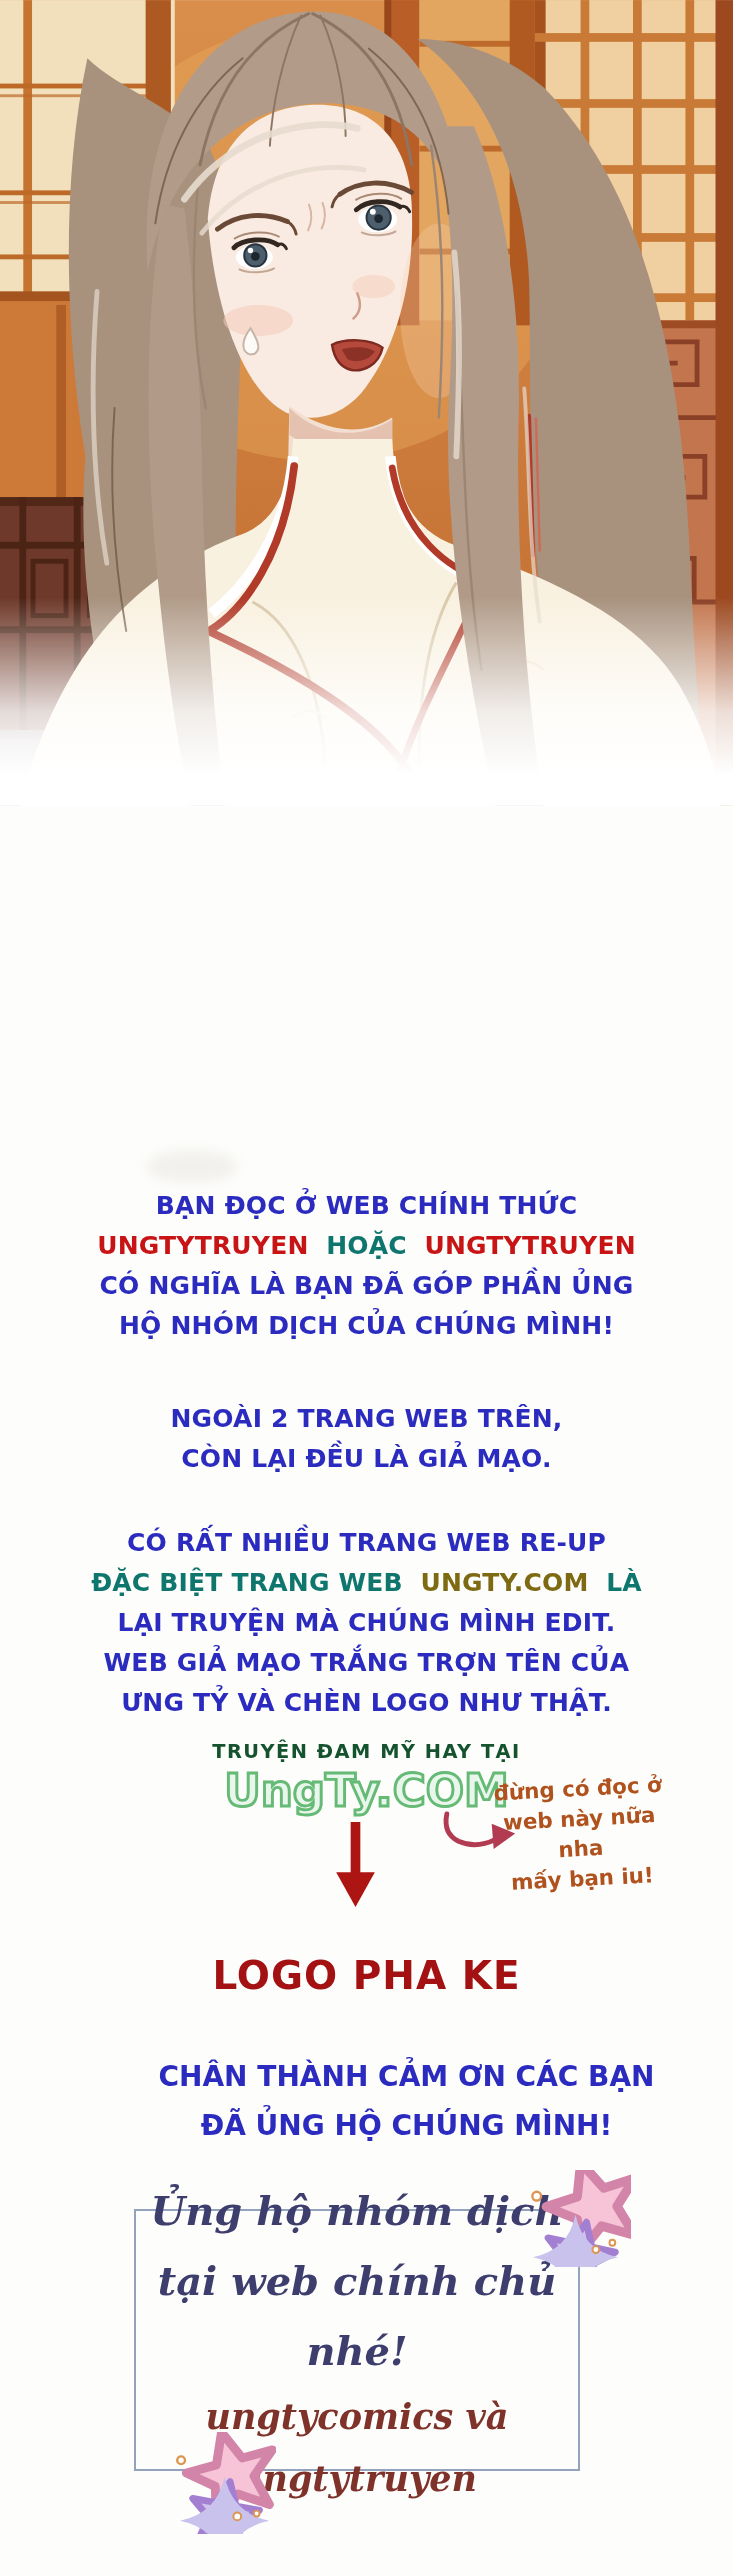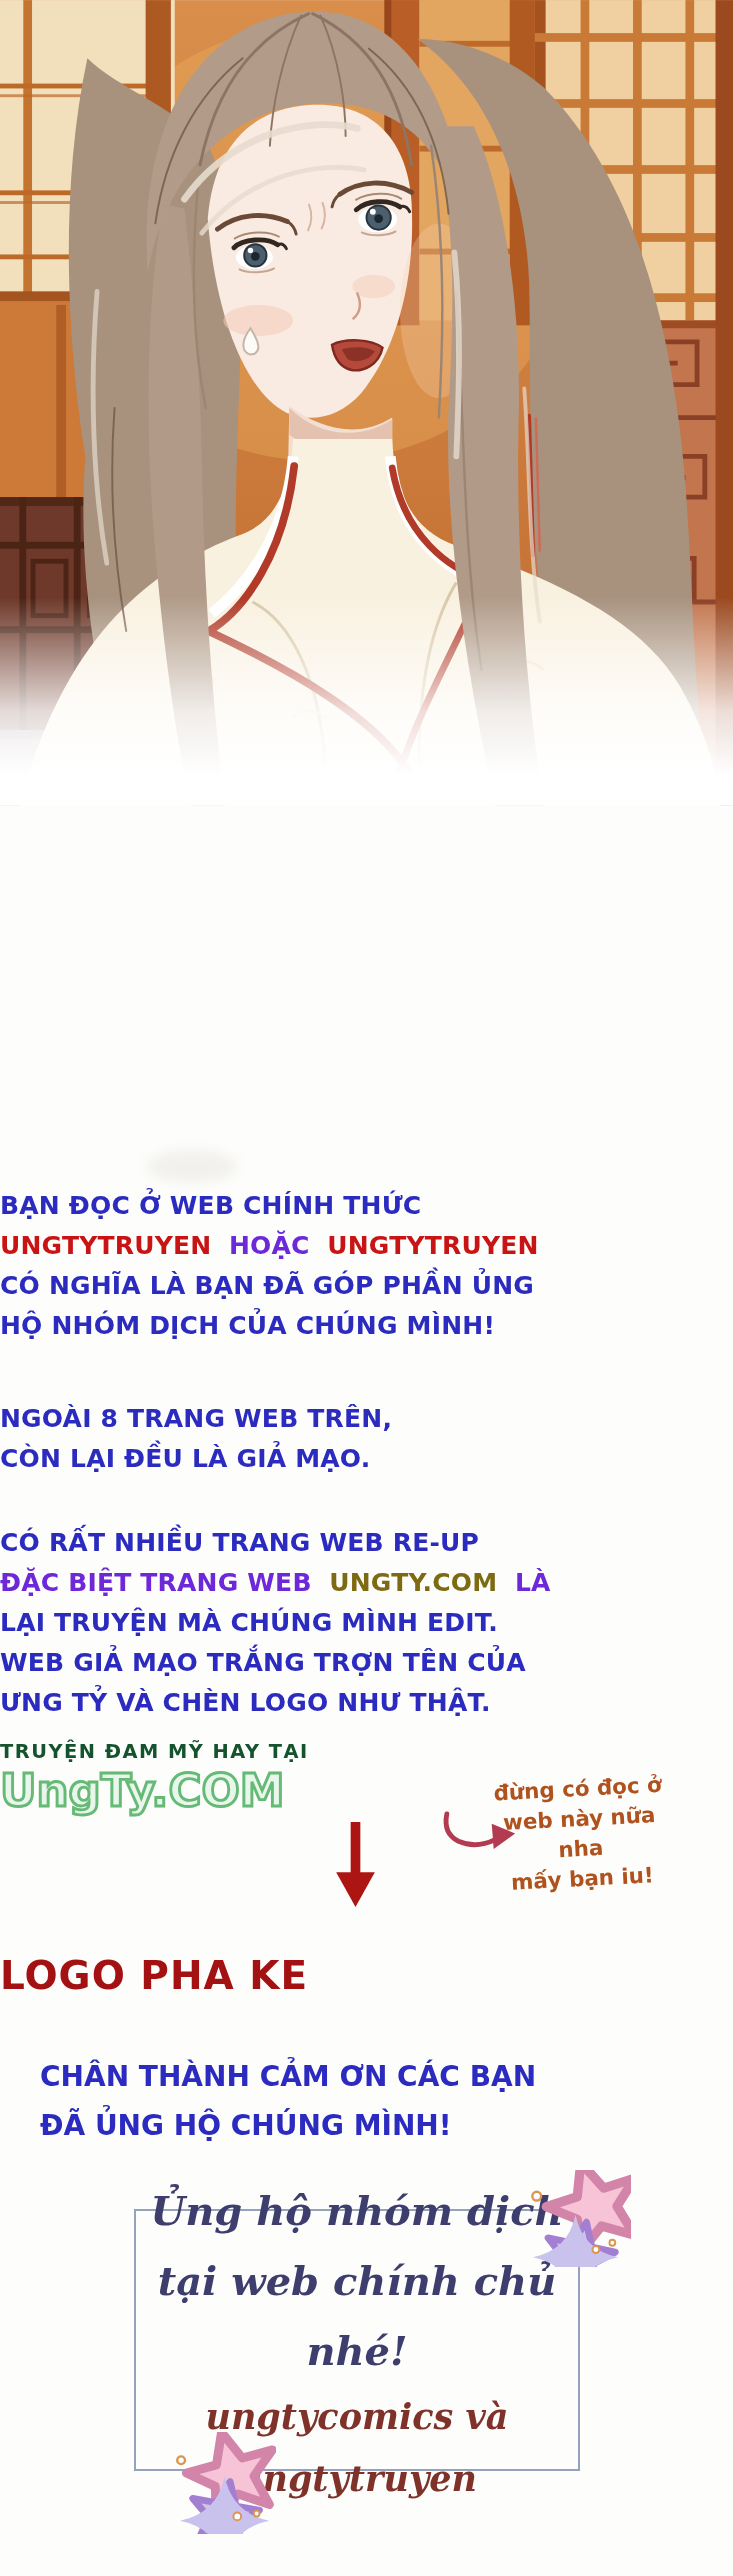--- a/index.html
+++ b/index.html
@@ -1,28 +1,28 @@
 <!DOCTYPE html>
 <html><head>
 <meta charset="utf-8">
 <style>
   html,body{margin:0;padding:0;background:#ffffff;}
   .page{position:relative;width:733px;height:2576px;background:#fdfdfb;overflow:hidden;
         font-family:"DejaVu Sans", sans-serif;}
   .abs{position:absolute;}
-  .centered{left:0;width:733px;}
+  .centered{left:0;width:733px;text-align:center;}
   p{margin:0;}
 
   
   .notice{font-size:25px;line-height:40px;letter-spacing:0.2px;color:#2b2bc0;font-weight:bold;}
   .p1{top:1186px;}
   .p2{top:1399px;}
   .p3{top:1523px;}
   .red{color:#c81414;}
-  .blue{color:#6d28d9;}
+  .blue{color:#0f766e;}
   .olive{color:#7d6a12;}
   .gap-mid{margin:0 8.7px;}
 
   
   .tagline{top:1740px;font-size:19.4px;line-height:23px;letter-spacing:1.5px;color:#14532d;
            font-weight:bold;text-shadow:0 0 1.9px rgba(255,255,255,.85);}
   .site-logo{top:1765px;font-size:45px;line-height:52px;font-weight:bold;color:#e9f6ec;
              -webkit-text-stroke:2.9px #65ba76;text-shadow:1px 1px 0 #bfe3c8,-1px -1px 0 #bfe3c8;}
   .annotation{left:483px;top:1774px;width:194px;text-align:center;font-size:21.4px;line-height:30px;
               font-weight:bold;color:#b0521d;transform:rotate(-3deg);}
@@ -259,21 +259,21 @@
     <p>
       <span class="red">UNGTYTRUYEN</span>
       <span class="blue gap-mid">HOẶC</span>
       <span class="red">UNGTYTRUYEN</span>
     </p>
     <p>CÓ NGHĨA LÀ BẠN ĐÃ GÓP PHẦN ỦNG</p>
     <p>HỘ NHÓM DỊCH CỦA CHÚNG MÌNH!</p>
   </section>
 
   <section class="abs centered notice p2">
-    <p>NGOÀI 8 TRANG WEB TRÊN,</p>
+    <p>NGOÀI 2 TRANG WEB TRÊN,</p>
     <p>CÒN LẠI ĐỀU LÀ GIẢ MẠO.</p>
   </section>
 
   <section class="abs centered notice p3">
     <p>CÓ RẤT NHIỀU TRANG WEB RE-UP</p>
     <p>
       <span class="blue">ĐẶC BIỆT TRANG WEB</span>
       <span class="olive gap-mid">UNGTY.COM</span>
       <span class="blue">LÀ</span>
     </p>

